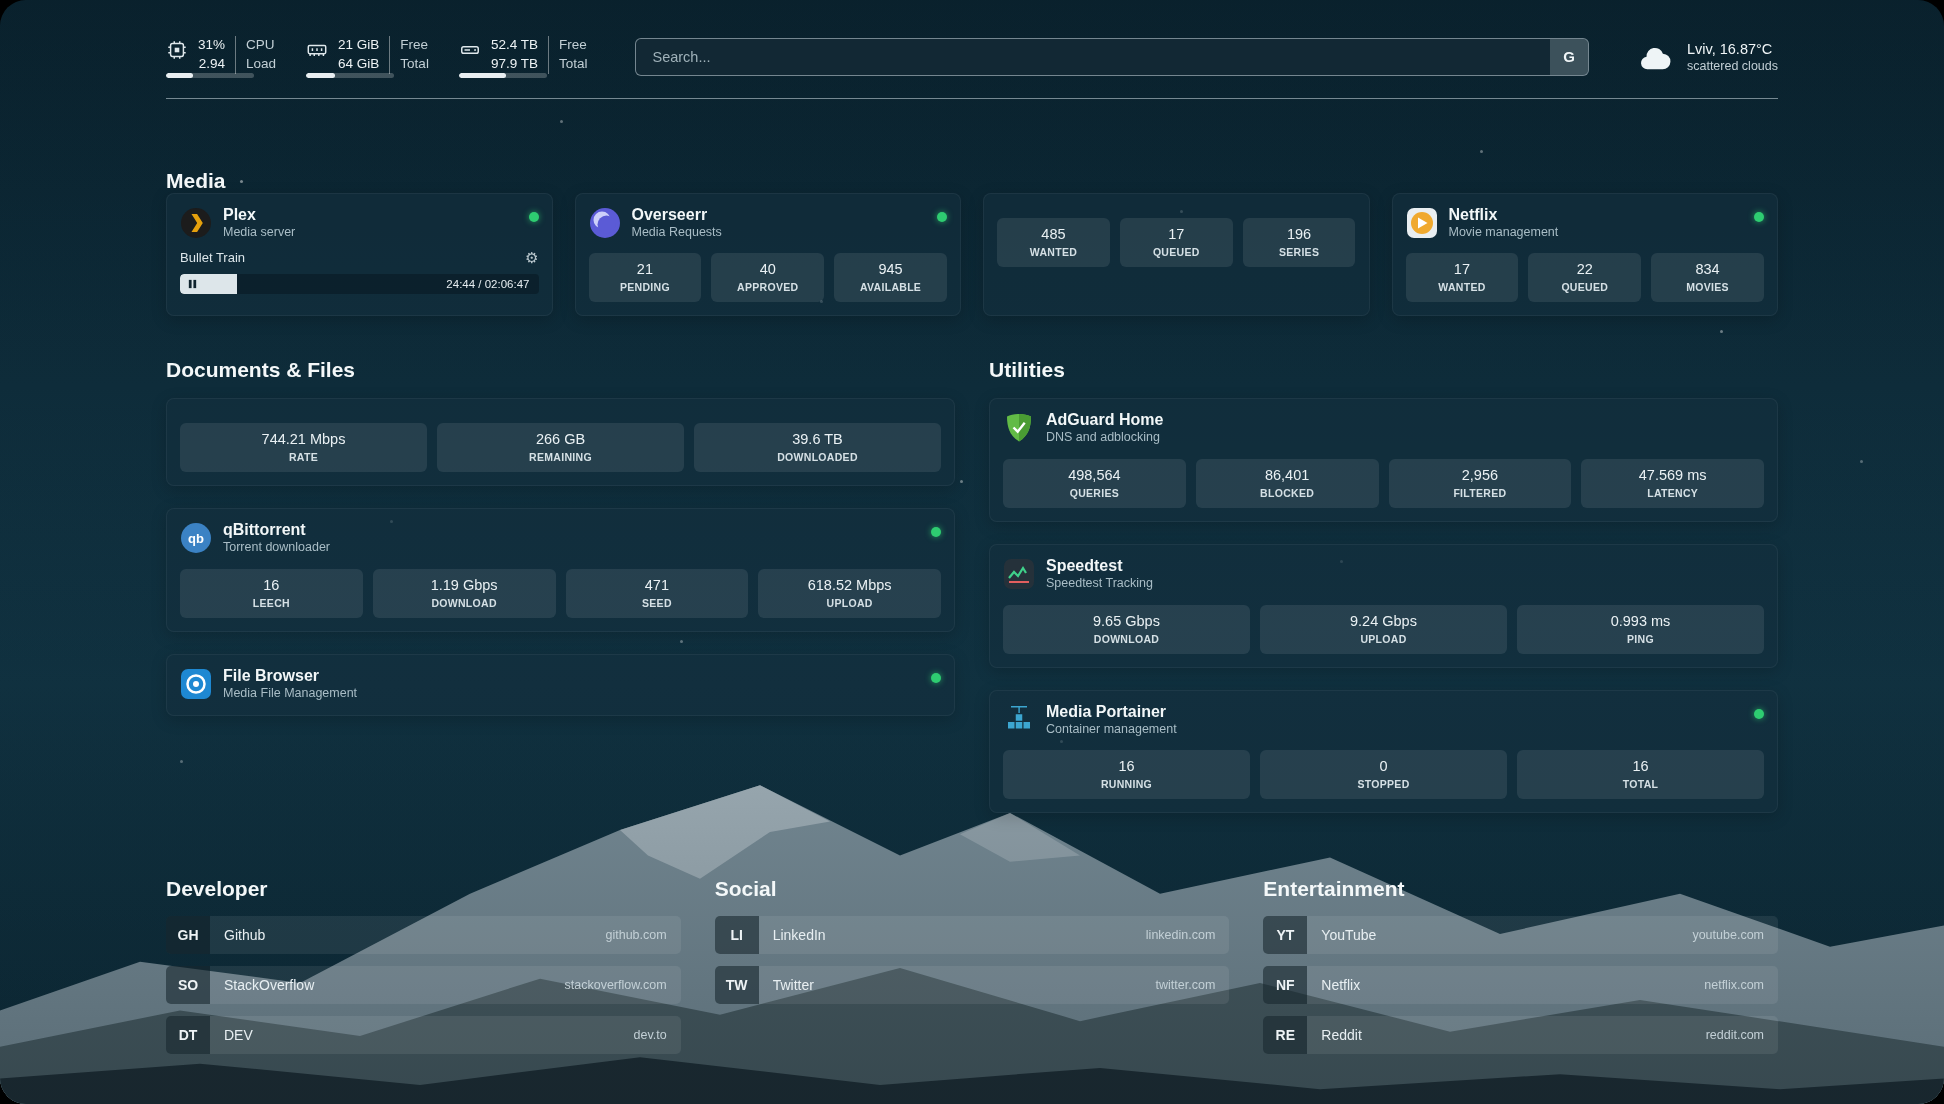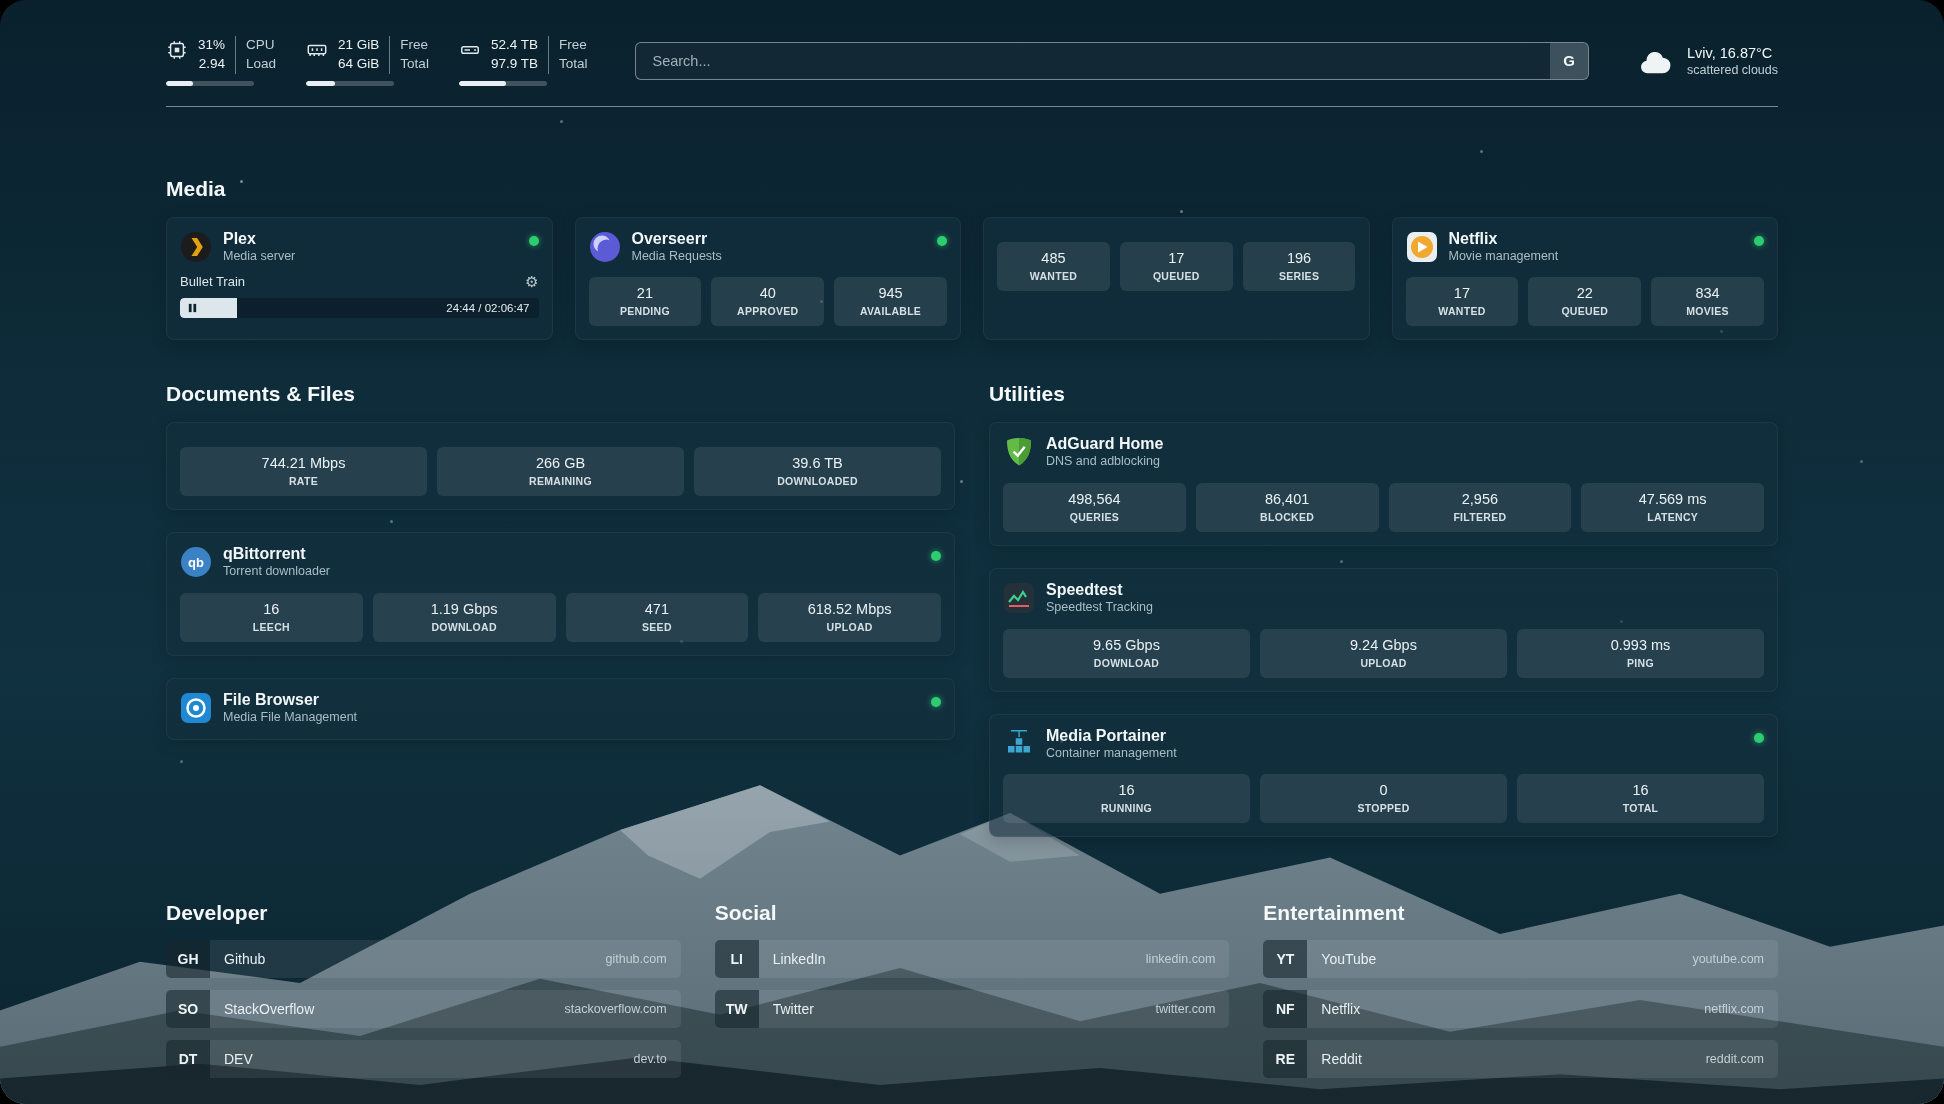--- a/index.html
+++ b/index.html
@@ -13,21 +13,21 @@
           box-shadow: 240px 180px rgba(255,255,255,.45), 560px 120px rgba(255,255,255,.35),
           820px 300px rgba(255,255,255,.4), 1180px 210px rgba(255,255,255,.4), 1480px 150px rgba(255,255,255,.35),
           1720px 330px rgba(255,255,255,.4), 390px 520px rgba(255,255,255,.35), 960px 480px rgba(255,255,255,.4),
           1340px 560px rgba(255,255,255,.3), 680px 640px rgba(255,255,255,.35), 1620px 620px rgba(255,255,255,.35),
           180px 760px rgba(255,255,255,.3), 1060px 740px rgba(255,255,255,.35), 1860px 460px rgba(255,255,255,.3); }
 
   .content { position:relative; z-index:2; width:1612px; margin:0 auto; padding-top:36px; color:#eef3f5; }
 
   
   .topbar { display:flex; align-items:center; gap:30px; }
-  .sysstat { position:relative; display:flex; align-items:flex-start; gap:10px; padding-bottom:12px; }
+  .sysstat { position:relative; display:flex; align-items:flex-start; gap:10px; padding-bottom:4px; }
   .sysstat svg { width:22px; height:22px; margin-top:3px; }
   .sg { display:flex; gap:10px; font-size:13.5px; line-height:1.4; }
   .sg .vals { color:#eef3f5; text-align:right; }
   .sg .labels { color:#c2cfd5; border-left:1px solid rgba(255,255,255,.4); padding-left:10px; }
   .track { position:absolute; left:0; bottom:0; width:88px; height:5px; border-radius:3px; background:rgba(255,255,255,.22); overflow:hidden; }
   .fill { height:100%; background:#e8eef1; border-radius:3px; }
 
   .search { position:relative; flex:1; height:38px; margin:0 18px; }
   .search input { width:100%; height:100%; background:rgba(20,42,54,.78); border:1px solid rgba(198,214,221,.55);
                   border-radius:6px; color:#e9f0f3; font-size:14.5px; padding:0 72px 0 16px; font-family:"Liberation Sans",sans-serif; }
@@ -37,21 +37,21 @@
   .weather { display:flex; align-items:flex-end; gap:12px; }
   .weather svg { width:38px; height:30px; }
   .weather .wl { font-size:14.5px; color:#f0f5f7; }
   .weather .wc { font-size:12.5px; color:#c2cfd5; margin-top:2px; }
 
   .divider { margin-top:20px; border-top:1px solid rgba(226,238,243,.5); }
 
   
   .sec-title { font-size:21px; font-weight:700; color:#f4f8f9; }
   .media-sec { margin-top:70px; }
-  .grid4 { display:grid; grid-template-columns:repeat(4,1fr); gap:22px; margin-top:16px; }
+  .grid4 { display:grid; grid-template-columns:repeat(4,1fr); gap:22px; }
   .twocol { display:grid; grid-template-columns:1fr 1fr; gap:34px; margin-top:42px; }
   .col-cards { display:flex; flex-direction:column; gap:22px; margin-top:16px; }
 
   .card { background:rgba(20,47,61,.62); border:1px solid rgba(255,255,255,.05); border-radius:8px;
           padding:11px 13px 13px; box-shadow:0 4px 16px rgba(0,0,0,.18); cursor:pointer; }
   .svc-head { display:flex; align-items:center; gap:11px; }
   .svc-icon { width:32px; height:32px; flex:none; }
   .svc-icon svg { width:32px; height:32px; display:block; }
   .svc-name { font-size:16px; font-weight:600; color:#f2f7f8; line-height:1.25; }
   .svc-desc { font-size:12.5px; color:#a9bdc6; line-height:1.25; }

